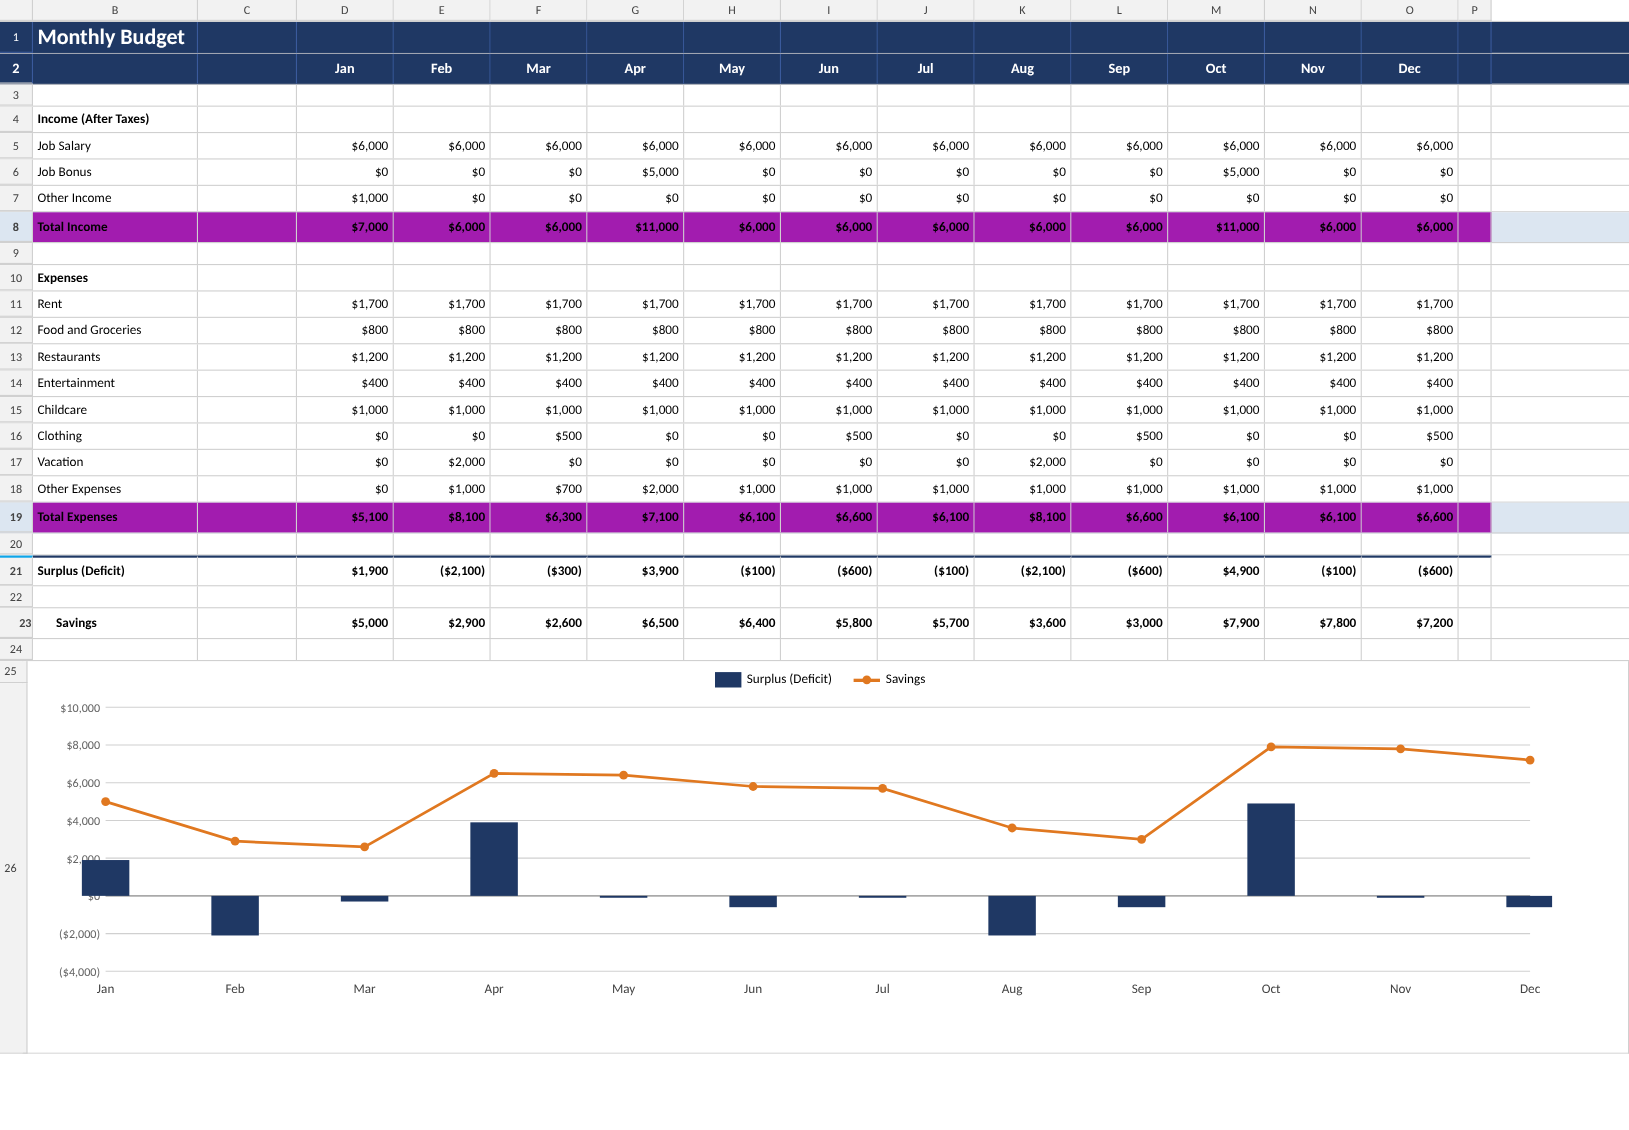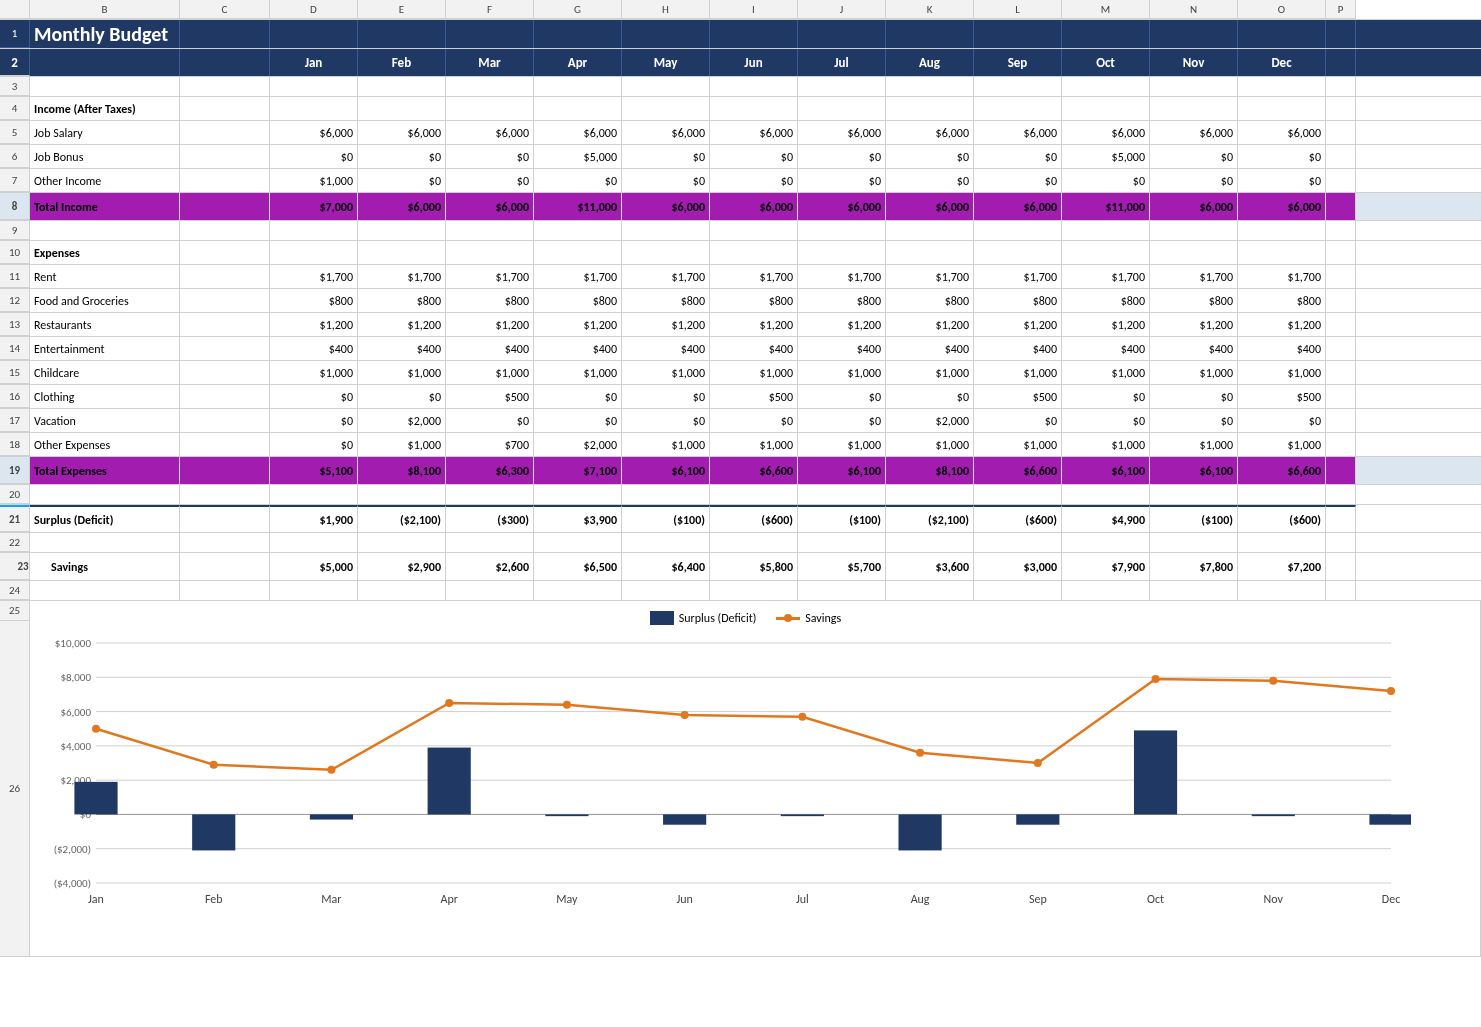--- a/index.html
+++ b/index.html
@@ -539,21 +539,21 @@
       <div class="cell col-j"></div>
       <div class="cell col-k"></div>
       <div class="cell col-l"></div>
       <div class="cell col-m"></div>
       <div class="cell col-n"></div>
       <div class="cell col-o"></div>
       <div class="cell col-p"></div>
   </div>
 
   <div style="display:flex;">
-    <div style="width:21px; border-right:1px solid #d0d0d0; display:flex; flex-direction:column;">
+    <div style="width:21px; border-right:1px solid #d0d0d0; display:flex; flex-direction:column;align-items:center;">
       <div class="cell col-a row-num" style="min-height:20px; border-bottom:1px solid #d0d0d0;">25</div>
       <div class="cell col-a row-num" style="flex:1; border-bottom:1px solid #d0d0d0;">26</div>
     </div>
 
     <div style="flex:1; border-right:1px solid #d0d0d0; border-bottom:1px solid #d0d0d0; padding:10px 20px 20px 10px;">
       
       <div style="display:flex; justify-content:center; align-items:center; gap:20px; margin-bottom:8px; font-size:12px;">
         <div style="display:flex; align-items:center; gap:5px;">
           <div style="width:24px; height:14px; background:#1f3864;"></div>
           <span>Surplus (Deficit)</span>

